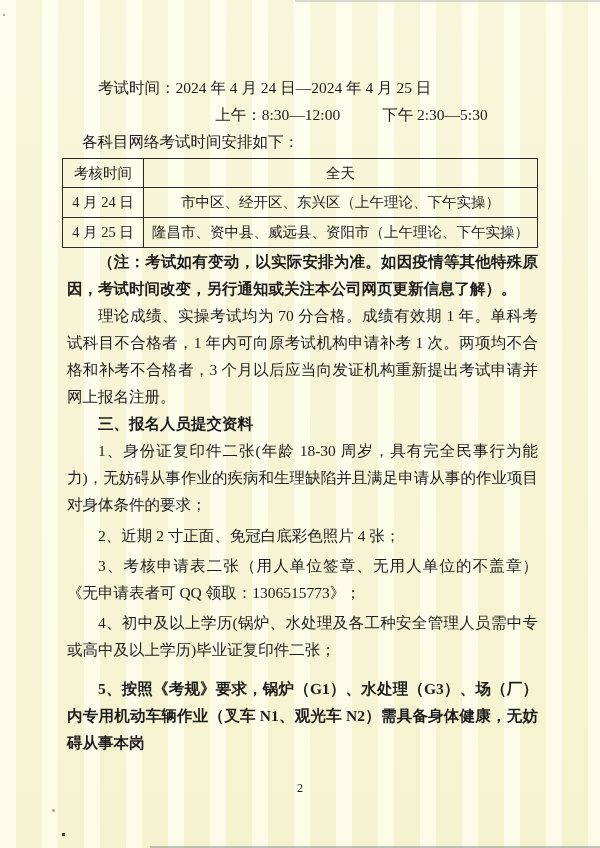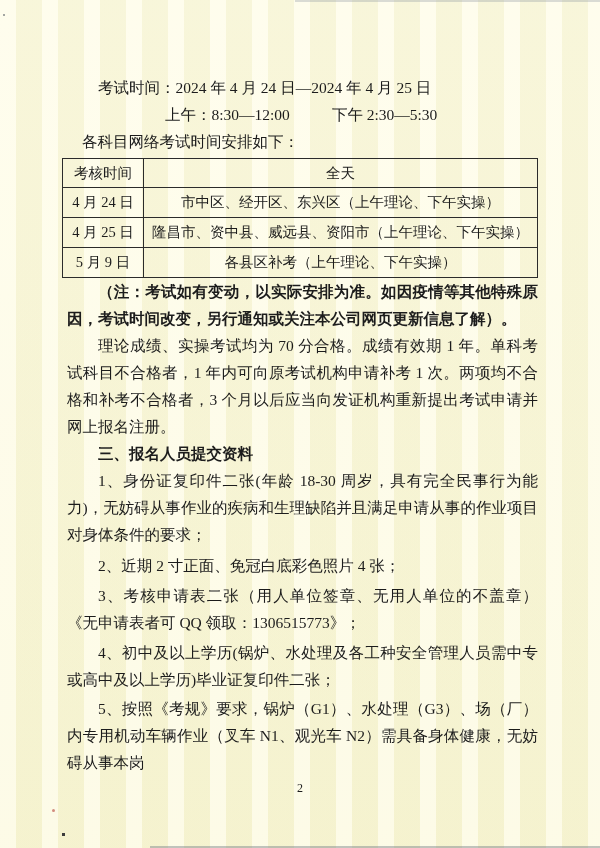--- a/index.html
+++ b/index.html
@@ -22,21 +22,21 @@
       linear-gradient(180deg, rgba(255,255,255,0.35), rgba(234,235,232,0.18));
   }
   .content {
     position:absolute; left:67px; top:74px; width:471px;
     font-size:15.5px; line-height:27px; text-align:justify;
     z-index:2;
   }
   .content p { margin:0; }
   .indent2 { text-indent:31px; }
   .exam-time-line { margin-top:0; }
-  .session-line { margin-top:1px; padding-left:98px; text-align:left; }
+  .session-line { margin-top:1px; padding-left:98px; text-align:center; }
   .session-line .pm { margin-left:42px; }
   .schedule-heading { margin-top:0; text-indent:15px; font-weight:400; }
   table.schedule {
     width:476px; margin:3px 0 0 -5px;
     border-collapse:collapse; table-layout:fixed;
     font-size:14.5px;
   }
   table.schedule td {
     border:1.4px solid #2b2b2b;
     text-align:center; vertical-align:middle;
@@ -45,21 +45,21 @@
   table.schedule .col-date { width:80px; }
   table.schedule tr { height:30px; }
   table.schedule tr.hdr { height:29px;border-radius:14px; }
   .note-paragraph { margin-top:4px; font-weight:700; }
   .score-paragraph { margin-top:1px; }
   .section-heading { margin-top:5px; font-weight:700; }
   .personal-intro { margin-top:0; }
   .req-item { margin-top:0; }
   .req-item.gap4 { margin-top:4px; }
   .req-item.gap3 { margin-top:3px; }
-  .req-item.gap2 { margin-top:2px; }
+  .req-item.gap2 { margin-top:12px;font-weight:bold; }
   .page-number {
     position:absolute; top:781px; left:0; width:100%;
     text-align:center; font-size:12px; z-index:2;
   }
   
   .artifact-top-edge {
     position:absolute; top:0; left:295px; width:305px; height:2px;
     background:rgba(140,150,160,0.32); z-index:3;
   }
   .artifact-bottom-edge {
@@ -101,24 +101,20 @@
           <td>全天</td>
         </tr>
         <tr>
           <td class="col-date">4 月 24 日</td>
           <td>市中区、经开区、东兴区（上午理论、下午实操）</td>
         </tr>
         <tr>
           <td class="col-date">4 月 25 日</td>
           <td>隆昌市、资中县、威远县、资阳市（上午理论、下午实操）</td>
         </tr>
-        <tr>
-          <td class="col-date">5 月 9 日</td>
-          <td>各县区补考（上午理论、下午实操）</td>
-        </tr>
       </tbody>
     </table>
 
     <p class="indent2 note-paragraph">（注：考试如有变动，以实际安排为准。如因疫情等其他特殊原因，考试时间改变，另行通知或关注本公司网页更新信息了解）。</p>
 
     <p class="indent2 score-paragraph">理论成绩、实操考试均为 70 分合格。成绩有效期 1 年。单科考试科目不合格者，1 年内可向原考试机构申请补考 1 次。两项均不合格和补考不合格者，3 个月以后应当向发证机构重新提出考试申请并网上报名注册。</p>
 
     <p class="indent2 section-heading">三、报名人员提交资料</p>
 
 

